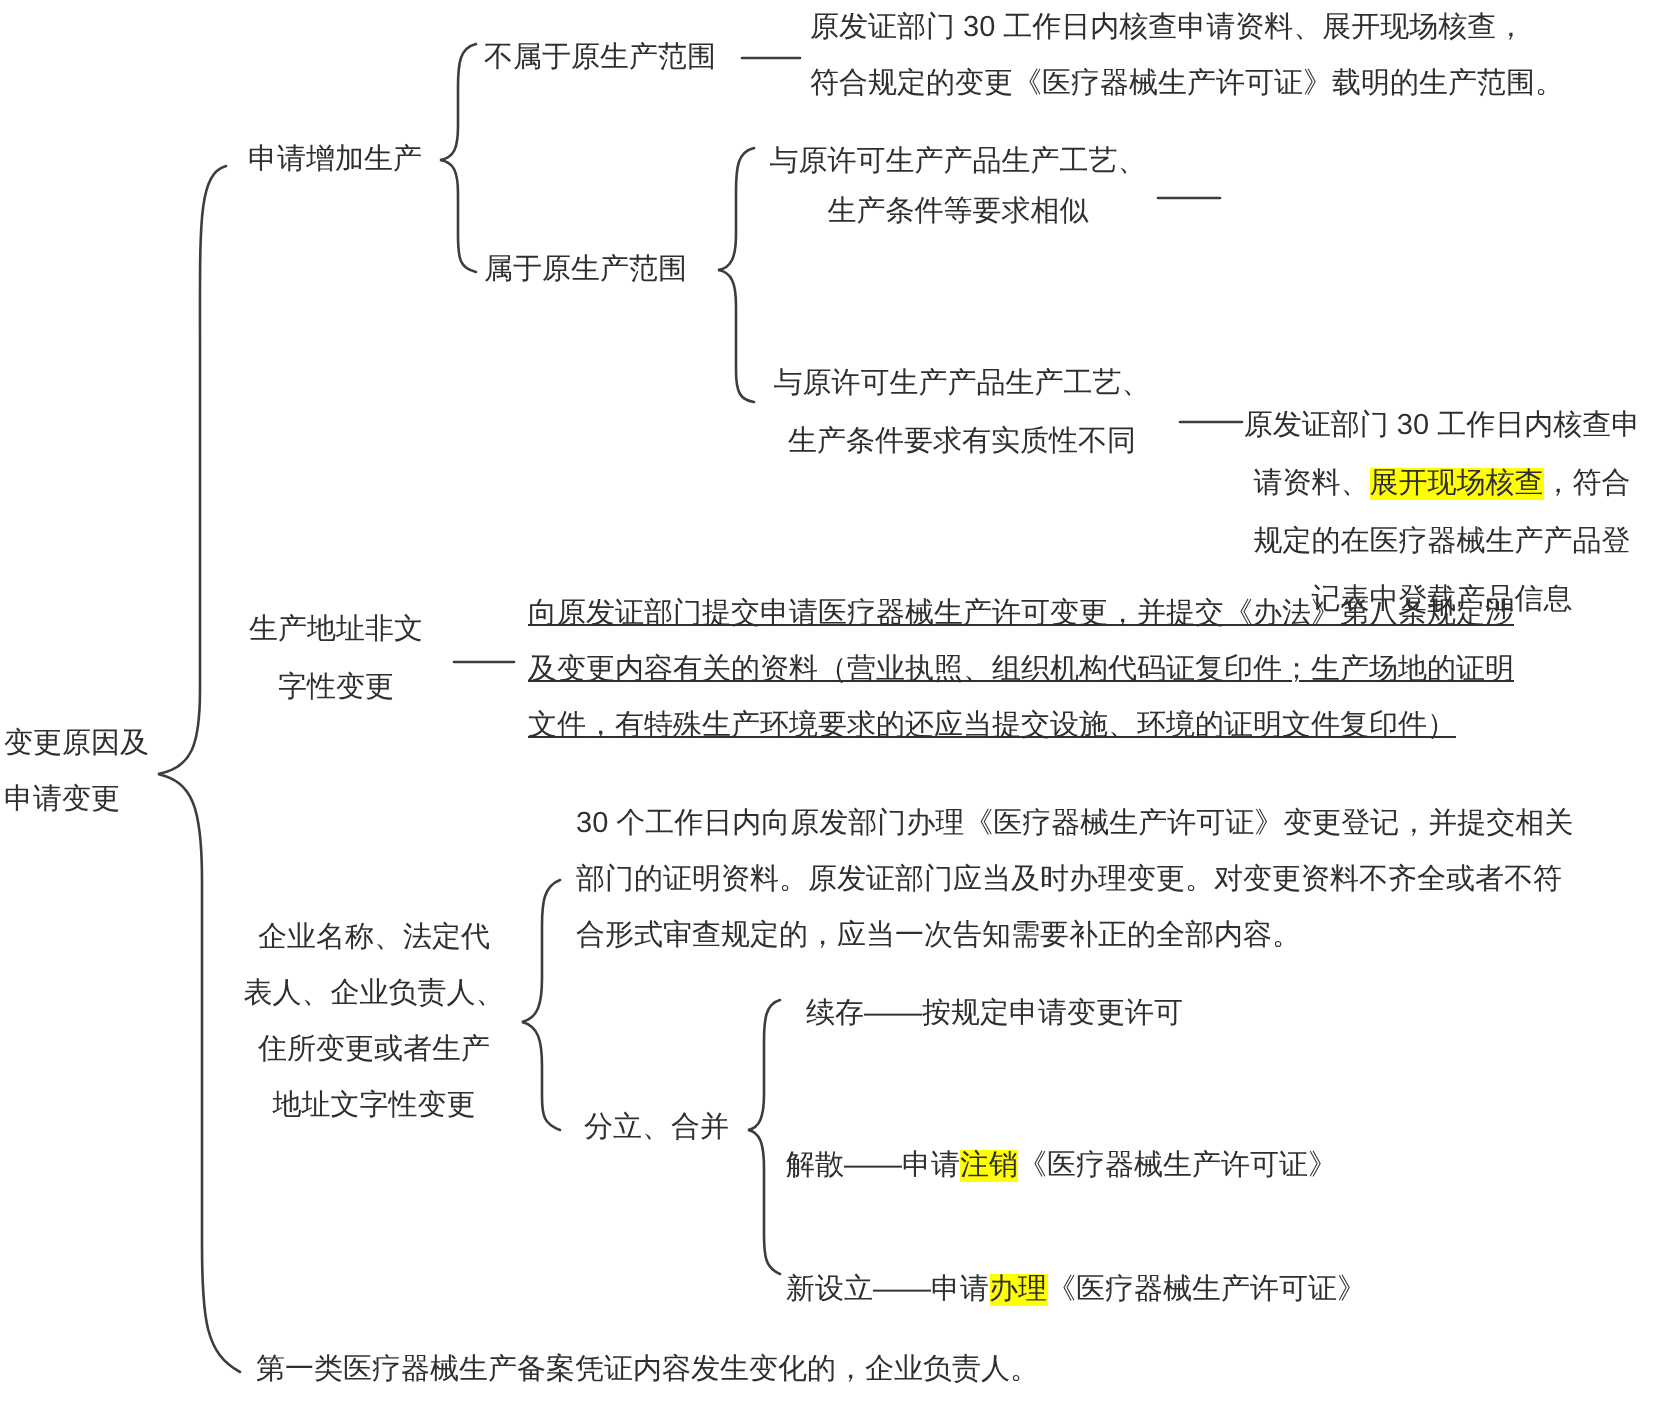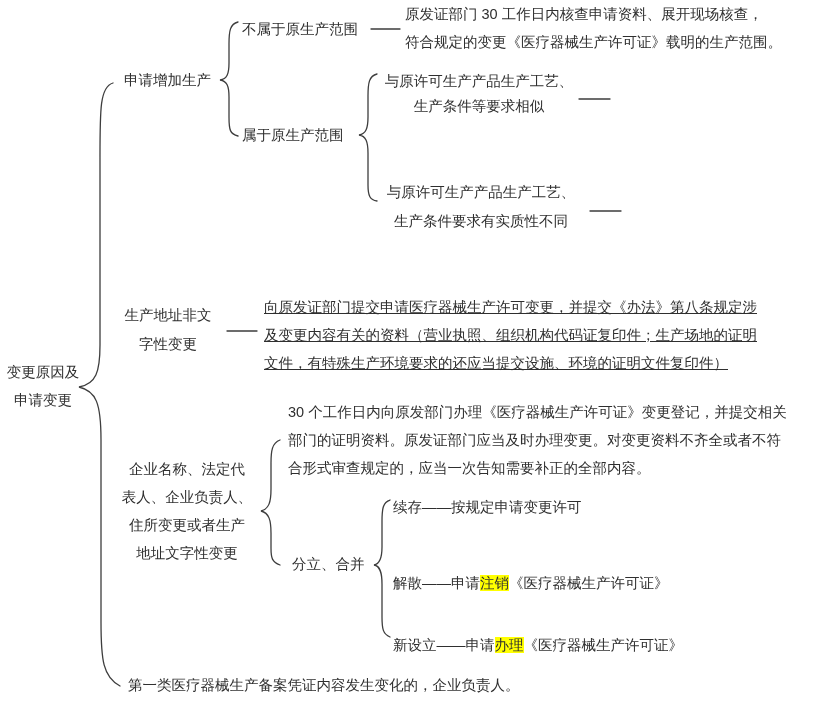--- a/index.html
+++ b/index.html
@@ -14,35 +14,35 @@
     background:var(--background);
     color:var(--text-color);
     font-family:"Liberation Sans","DejaVu Sans",sans-serif;
     font-size:14.5px;
   }
   .wires{position:absolute;left:0;top:0;width:832px;height:707px;color:var(--line-color);}
   .wires path,.wires line{fill:none;stroke:currentColor;stroke-width:1.3;stroke-linecap:round;}
   .node{position:absolute;white-space:pre-line;line-height:1.18;}
   .c{text-align:center;}
   .hl{background:var(--highlight-color);}
-  #root-label{left:2px;top:358px;width:82px;line-height:28px;text-align:center;}
+  #root-label{left:2px;top:358px;width:82px;line-height:28px;text-align:left;}
   #add-label{left:124px;top:72px;}
   #nis-label{left:242px;top:21px;}
   #nis-text{left:405px;top:0px;width:380px;line-height:28px;}
   #is-label{left:242px;top:127px;}
   #sim-label{left:382px;top:69px;width:194px;line-height:25px;}
   #sim-text{left:622px;top:65px;width:194px;line-height:28px;}
   #dif-label{left:384px;top:178px;width:194px;line-height:29px;}
   #dif-text{left:620px;top:170px;width:202px;line-height:29px;}
   #addr-label{left:120px;top:301px;width:96px;line-height:29px;}
   #addr-text{left:264px;top:293px;width:498px;line-height:28px;text-decoration:underline;}
   #reg-text{left:288px;top:398px;width:503px;line-height:28px;}
   #comp-label{left:120px;top:455px;width:134px;line-height:28px;}
   #split-label{left:292px;top:556px;}
-  #survive-item{left:393px;top:499px;}
+  #survive-item{left:403px;top:499px;}
   #dissolve-item{left:393px;top:558px;}
   #new-item{left:393px;top:620px;}
   #class1-item{left:128px;top:677px;}
 </style>
 </head>
 <body>
 
 <div class="canvas">
 
   <svg class="wires" viewBox="0 0 832 707" aria-hidden="true">
@@ -66,20 +66,26 @@
   <div id="nis-text" class="node">原发证部门 30 工作日内核查申请资料、展开现场核查，
 符合规定的变更《医疗器械生产许可证》载明的生产范围。</div>
 
   <div id="is-label" class="node">属于原生产范围</div>
 
   <div id="sim-label" class="node c">与原许可生产产品生产工艺、
 生产条件等要求相似</div>
 
   <div id="dif-label" class="node c">与原许可生产产品生产工艺、
 生产条件要求有实质性不同</div>
+  <div id="dif-text" class="node c">
+    <span>原发证部门 30 工作日内核查申
+请资料、</span><span class="hl">展开现场核查</span><span>，符合
+规定的在医疗器械生产产品登
+记表中登载产品信息</span>
+  </div>
 
   <div id="addr-label" class="node c">生产地址非文
 字性变更</div>
   <div id="addr-text" class="node">向原发证部门提交申请医疗器械生产许可变更，并提交《办法》第八条规定涉
 及变更内容有关的资料（营业执照、组织机构代码证复印件；生产场地的证明
 文件，有特殊生产环境要求的还应当提交设施、环境的证明文件复印件）</div>
 
   <div id="reg-text" class="node">30 个工作日内向原发部门办理《医疗器械生产许可证》变更登记，并提交相关
 部门的证明资料。原发证部门应当及时办理变更。对变更资料不齐全或者不符
 合形式审查规定的，应当一次告知需要补正的全部内容。</div>

